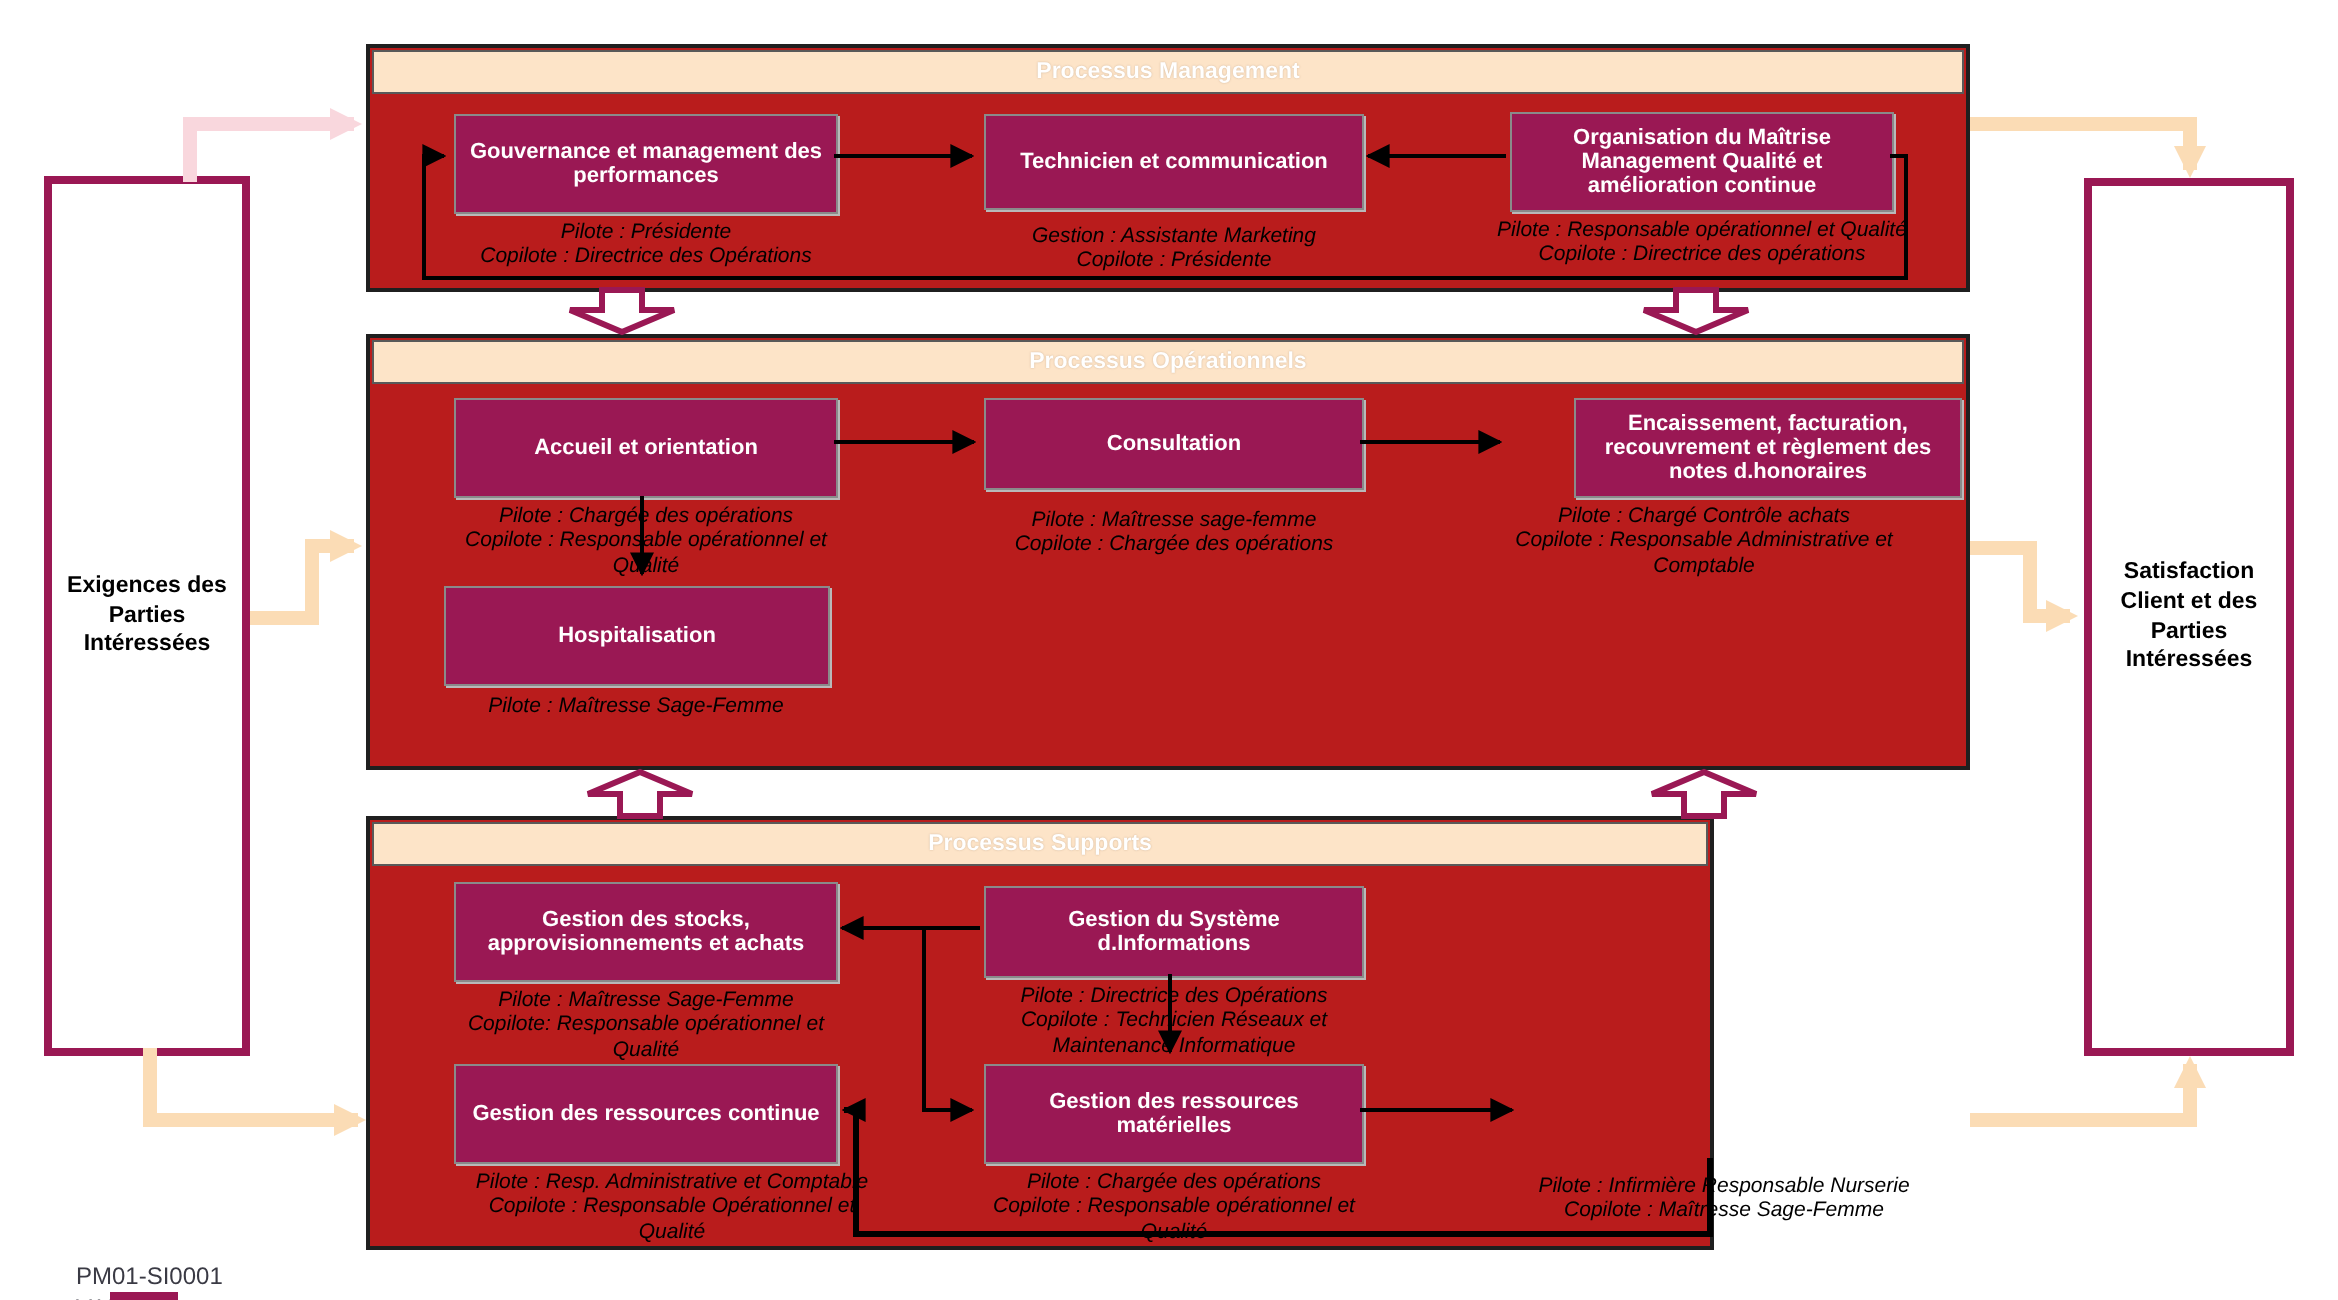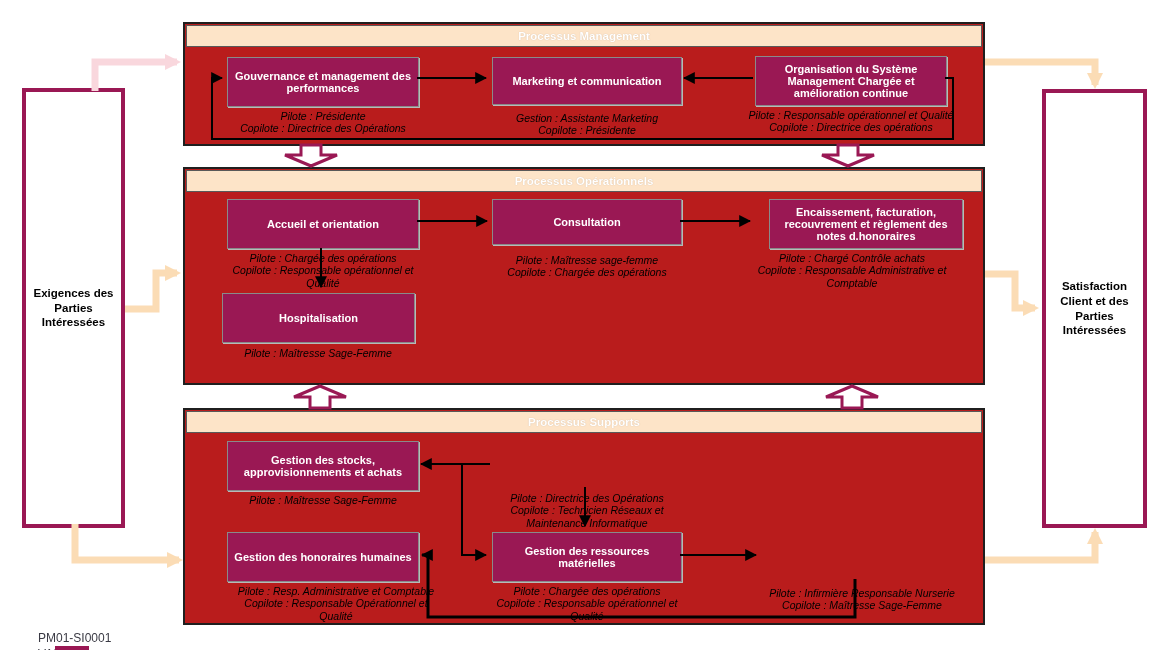--- a/index.html
+++ b/index.html
@@ -62,28 +62,28 @@
       <span>Processus Management</span>
     </div>
     <div class="pbox" style="left:42px;top:33px;width:192px;height:50px">
       <span>Gouvernance et management des performances</span>
     </div>
     <div class="caption" style="left:33px;top:86px">
       <div>Pilote : Présidente</div>
       <div>Copilote : Directrice des Opérations</div>
     </div>
     <div class="pbox" style="left:307px;top:33px;width:190px;height:48px">
-      <span>Marketing et communication</span>
+      <span>Technicien et communication</span>
     </div>
     <div class="caption" style="left:297px;top:88px">
       <div>Gestion : Assistante Marketing</div>
       <div>Copilote : Présidente</div>
     </div>
     <div class="pbox" style="left:570px;top:32px;width:192px;height:50px">
-      <span>Organisation du Système Management Chargée et amélioration continue</span>
+      <span>Organisation du Maîtrise Management Qualité et amélioration continue</span>
     </div>
     <div class="caption wide" style="left:551px;top:85px">
       <div>Pilote : Responsable opérationnel et Qualité</div>
       <div>Copilote : Directrice des opérations</div>
     </div>
   </div>
 
   <div class="section" style="left:183px;top:167px;width:802px;height:218px">
     <div class="section-header">
       <span>Processus Opérationnels</span>
@@ -95,51 +95,55 @@
       <div>Pilote : Chargée des opérations</div>
       <div>Copilote : Responsable opérationnel et Qualité</div>
     </div>
     <div class="pbox" style="left:307px;top:30px;width:190px;height:46px">
       <span>Consultation</span>
     </div>
     <div class="caption" style="left:297px;top:85px">
       <div>Pilote : Maîtresse sage-femme</div>
       <div>Copilote : Chargée des opérations</div>
     </div>
-    <div class="pbox" style="left:584px;top:30px;width:194px;height:50px">
+    <div class="pbox" style="left:602px;top:30px;width:194px;height:50px">
       <span>Encaissement, facturation, recouvrement et règlement des notes d.honoraires</span>
     </div>
     <div class="caption" style="left:562px;top:83px">
       <div>Pilote : Chargé Contrôle achats</div>
       <div>Copilote : Responsable Administrative et Comptable</div>
     </div>
     <div class="pbox" style="left:37px;top:124px;width:193px;height:50px">
       <span>Hospitalisation</span>
     </div>
     <div class="caption narrow" style="left:43px;top:178px">
       <div>Pilote : Maîtresse Sage-Femme</div>
     </div>
   </div>
 
-  <div class="section" style="left:183px;top:408px;width:802px;height:217px">
+  <div class="section" style="left:183px;top:408px;width:674px;height:217px">
     <div class="section-header">
       <span>Processus Supports</span>
     </div>
     <div class="pbox" style="left:42px;top:31px;width:192px;height:50px">
       <span>Gestion des stocks, approvisionnements et achats</span>
     </div>
     <div class="caption" style="left:33px;top:84px">
       <div>Pilote : Maîtresse Sage-Femme</div>
+      <div>Copilote: Responsable opérationnel et Qualité</div>
+    </div>
+    <div class="pbox" style="left:307px;top:33px;width:190px;height:46px">
+      <span>Gestion du Système d.Informations</span>
     </div>
     <div class="caption" style="left:297px;top:82px">
       <div>Pilote : Directrice des Opérations</div>
       <div>Copilote : Technicien Réseaux et Maintenance Informatique</div>
     </div>
     <div class="pbox" style="left:42px;top:122px;width:192px;height:50px">
-      <span>Gestion des honoraires humaines</span>
+      <span>Gestion des ressources continue</span>
     </div>
     <div class="caption" style="left:46px;top:175px">
       <div>Pilote : Resp. Administrative et Comptable</div>
       <div>Copilote : Responsable Opérationnel et Qualité</div>
     </div>
     <div class="pbox" style="left:307px;top:122px;width:190px;height:50px">
       <span>Gestion des ressources matérielles</span>
     </div>
     <div class="caption" style="left:297px;top:175px">
       <div>Pilote : Chargée des opérations</div>

